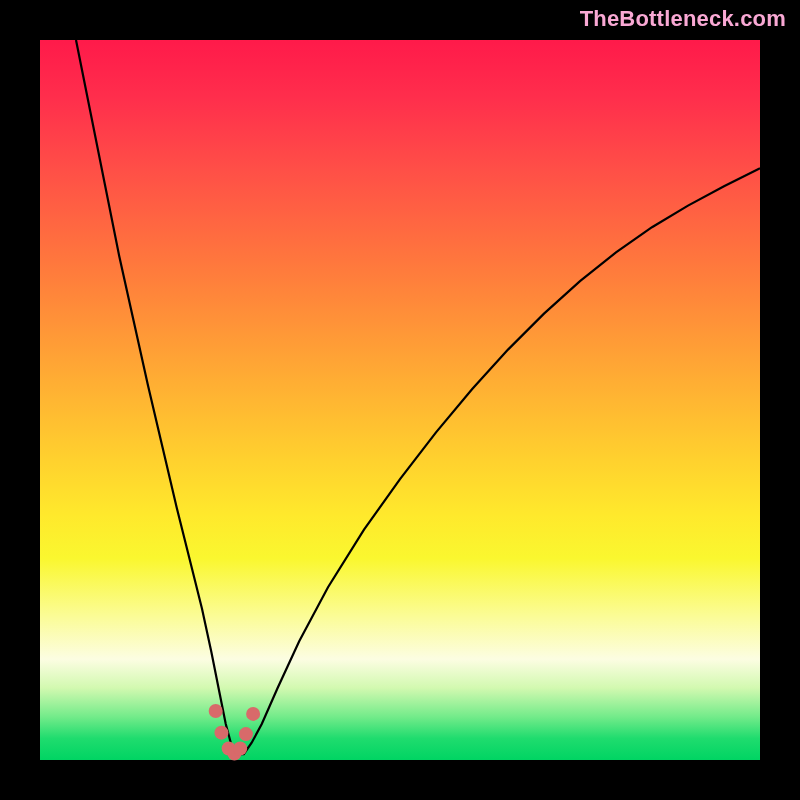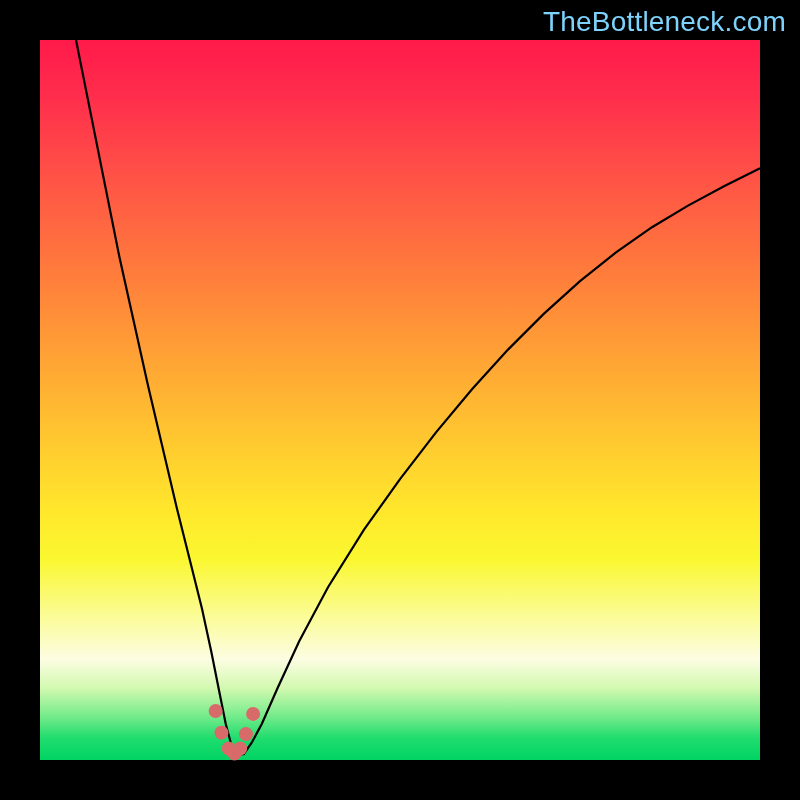--- a/index.html
+++ b/index.html
@@ -38,23 +38,23 @@
       #d2f9b0 90%,
       #73eb8a 94%,
       #1fdc6e 97%,
       #00d463 100%
     );
   }
   .watermark {
     position: absolute;
     top: 6px;
     right: 14px;
-    color: #7dd3fc;
-    font-size: 28px;
-    font-weight: 400;
+    color: #f9a8d4;
+    font-size: 22px;
+    font-weight: 700;
     letter-spacing: 0.2px;
     user-select: none;
   }
   svg.curve {
     position: absolute;
     left: 0;
     top: 0;
     width: 720px;
     height: 720px;
     overflow: visible;

